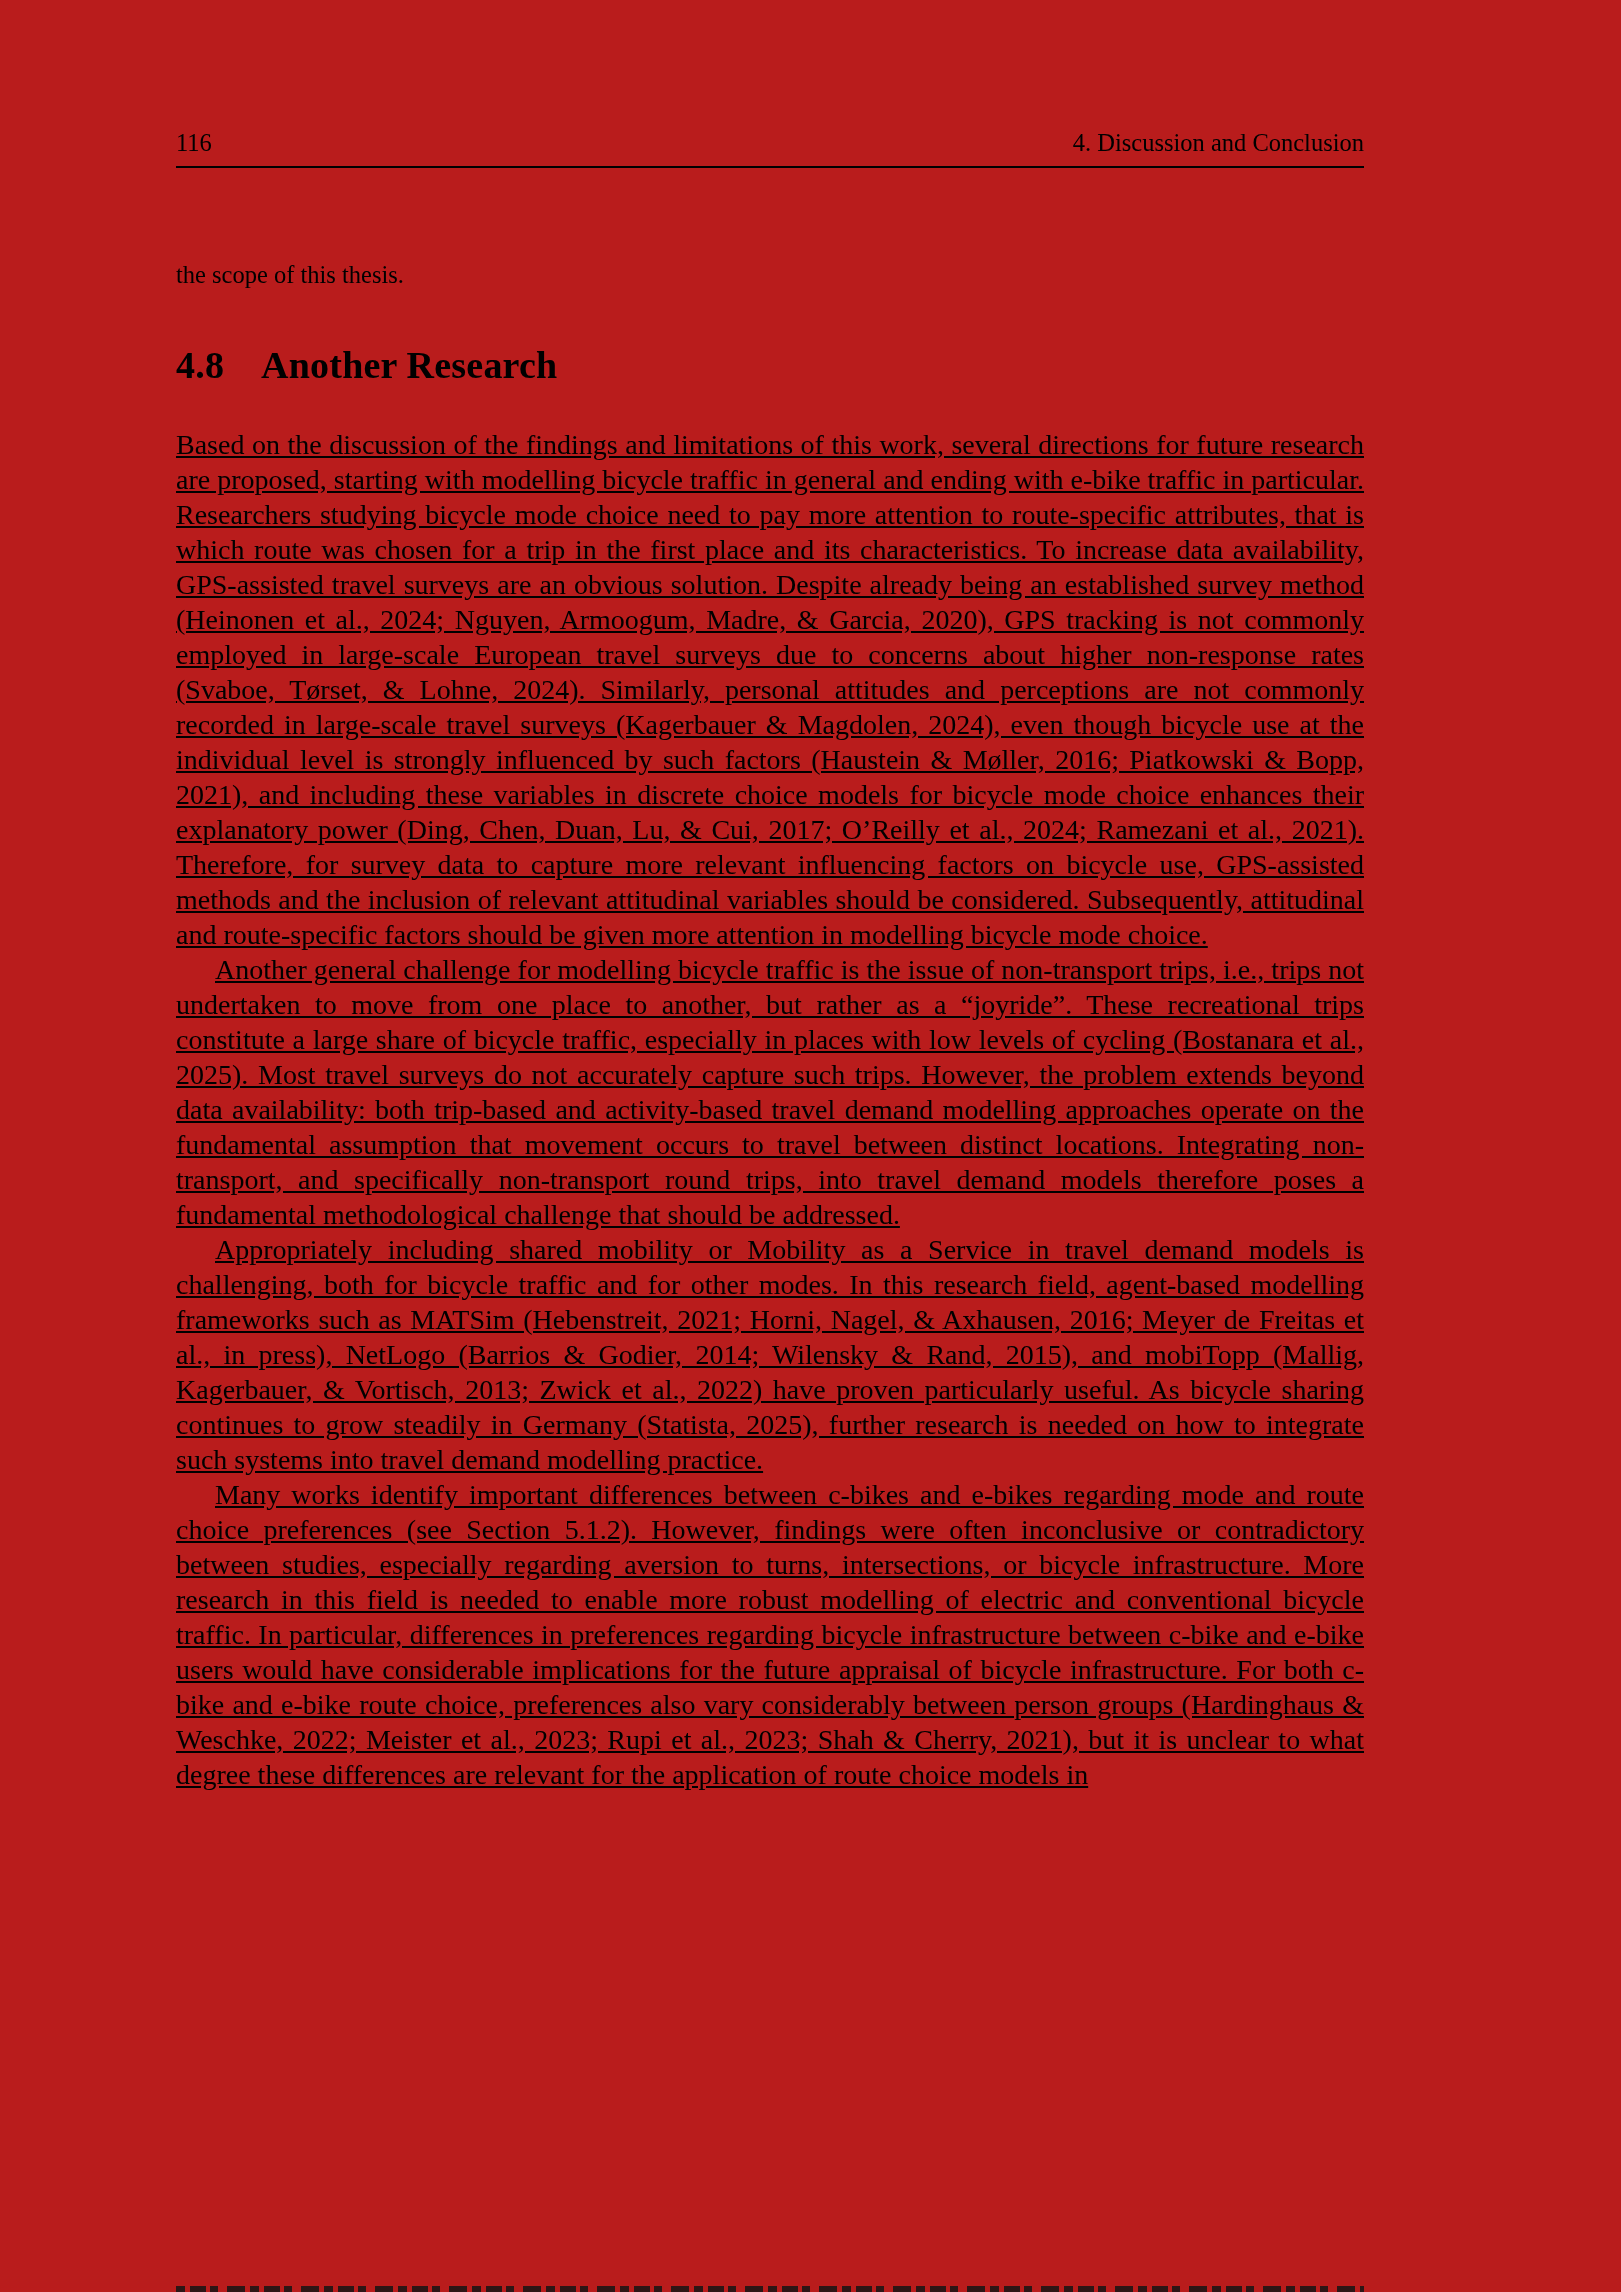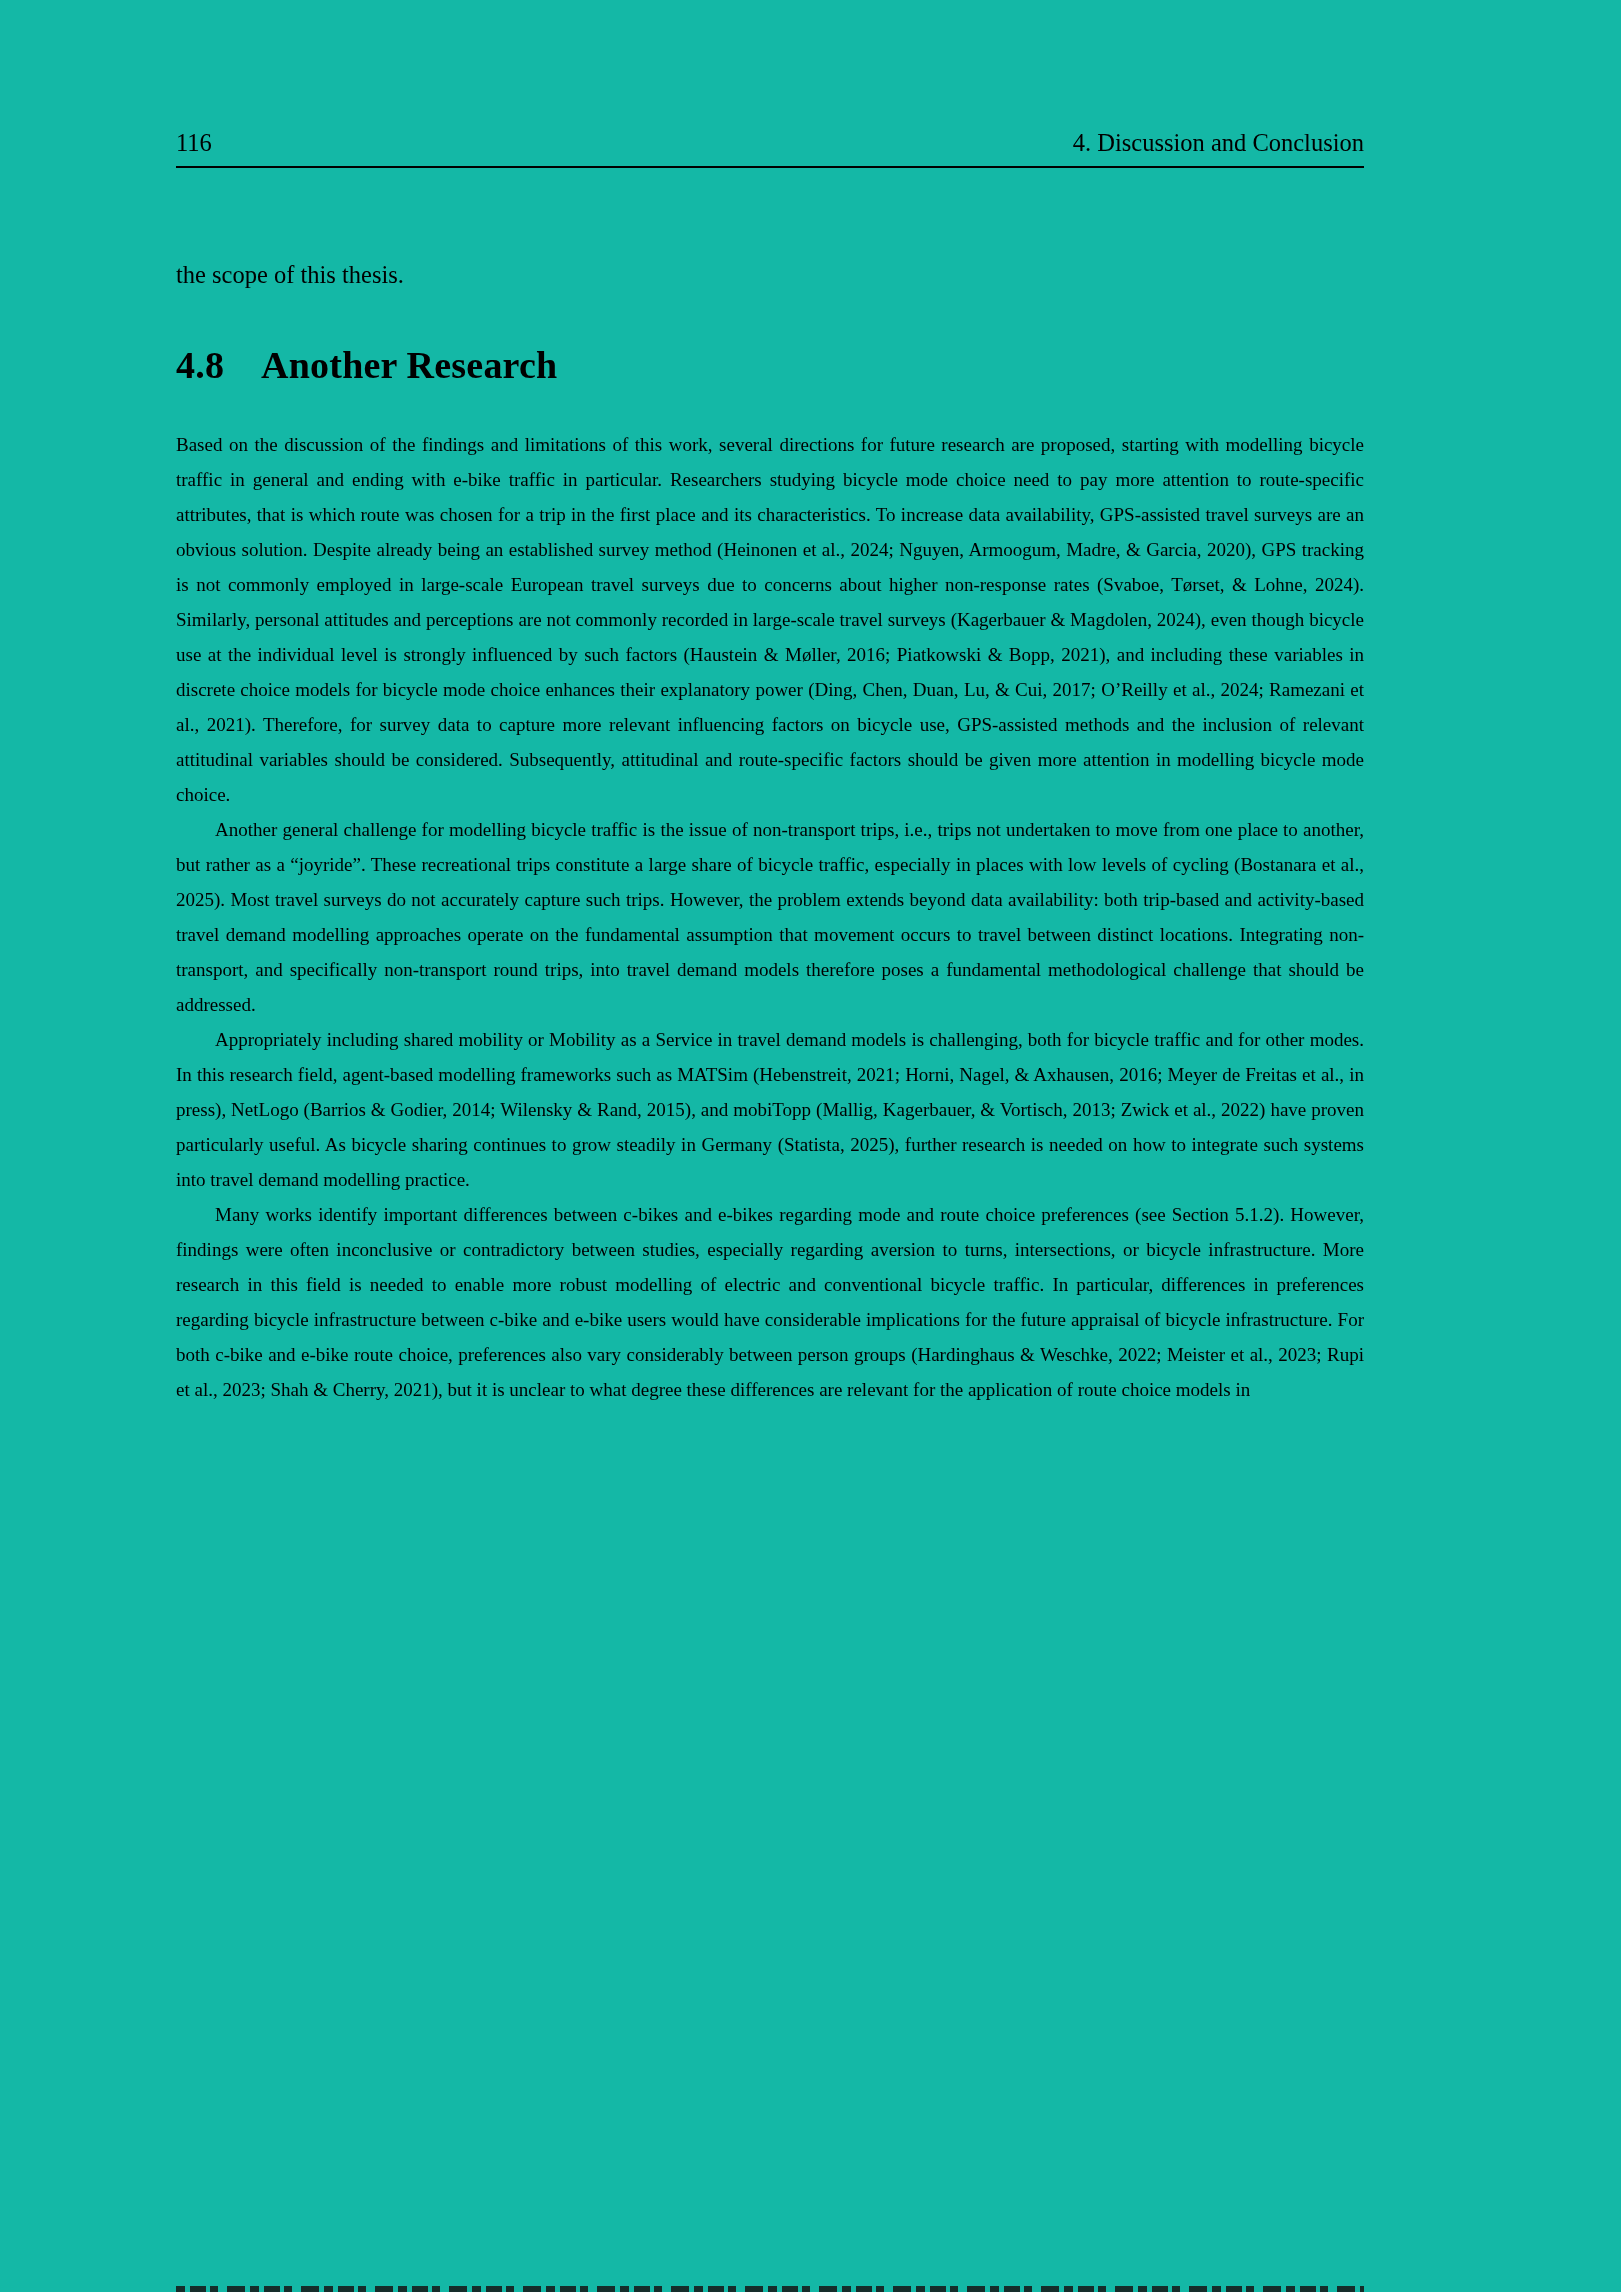--- a/index.html
+++ b/index.html
@@ -12,21 +12,21 @@
     height: 2293px;
     position: relative;
     overflow: hidden;
     font-family: "Liberation Serif", "DejaVu Serif", serif;
     color: #000000;
     -webkit-font-smoothing: antialiased;
   }
   .page {
     position: absolute;
     inset: 0;
-    background: #14b8a6;
+    background: #b91c1c;
   }
   .content {
     position: absolute;
     left: 176px;
     top: 0;
     width: 1188px;
   }
   .running-header {
     display: flex;
     justify-content: space-between;
@@ -55,24 +55,25 @@
     letter-spacing: 0.2px;
   }
   .section-heading .sec-num {
     margin-right: 37px;
   }
   .body-text {
     margin-top: 39px;
   }
   .para {
     margin: 0;
-    font-size: 19px;
+    font-size: 28px;
     line-height: 35px;
     text-align: justify;
     text-justify: inter-word;
+    text-decoration: underline;
   }
   .para.indent {
     text-indent: 39px;
   }
   
   .bottom-cutoff {
     position: absolute;
     left: 176px;
     width: 1188px;
     bottom: 0;

